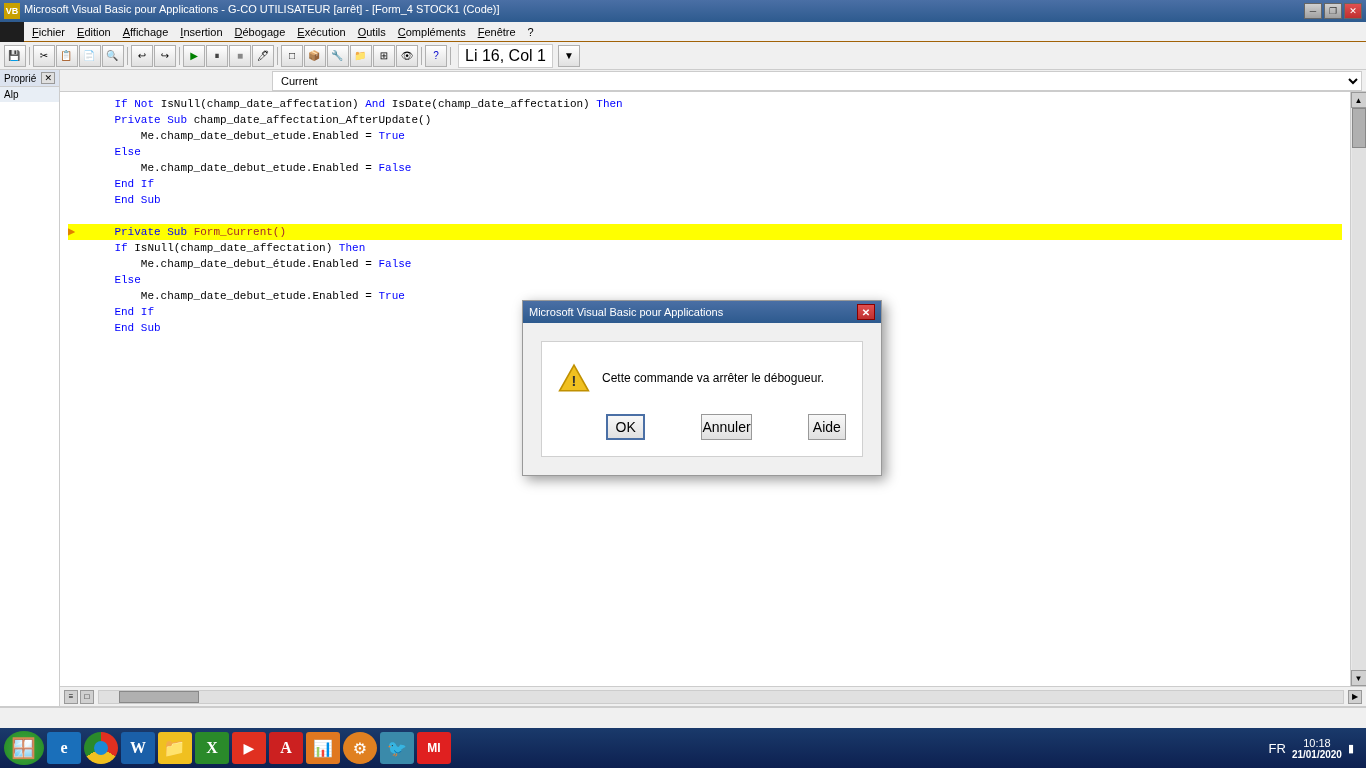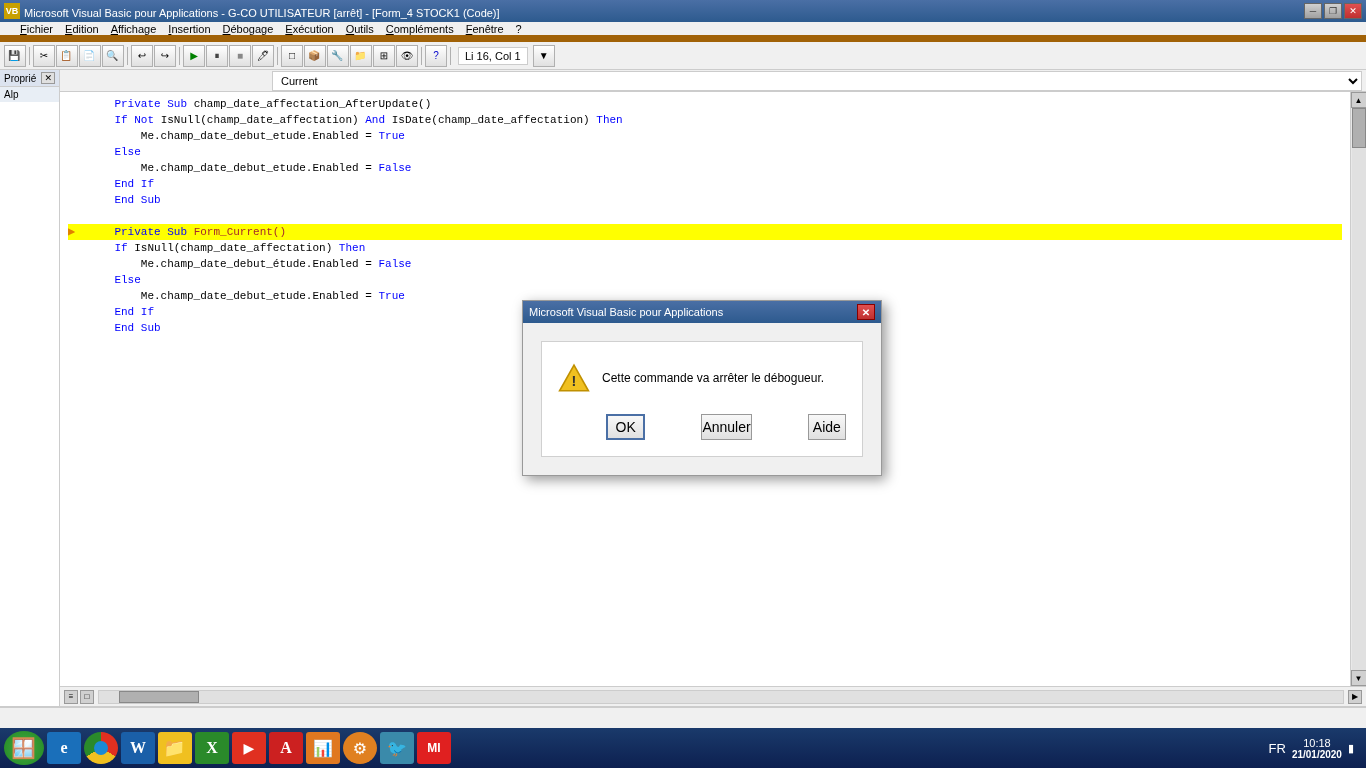--- a/index.html
+++ b/index.html
@@ -9,41 +9,42 @@
     #title-bar {
       background: linear-gradient(to bottom, #4a6fa5, #2d5a8e);
       color: white;
       height: 22px;
       display: flex;
       align-items: center;
       justify-content: space-between;
       padding: 0 4px;
       font-size: 11px;
     }
-    #title-bar-left { display: flex; align-items: flex-end; gap: 4px; }
+    #title-bar-left { display: flex; align-items: flex-start; gap: 4px; }
     #title-bar-right { display: flex; gap: 2px; }
     .title-btn {
       width: 18px; height: 16px;
       background: linear-gradient(to bottom, #d0d0d0, #a0a0a0);
       border: 1px solid #666;
       cursor: pointer;
       display: flex; align-items: center; justify-content: center;
       font-size: 9px; color: #333;
     }
     .title-btn.close { background: linear-gradient(to bottom, #e05050, #c03030); color: white; }
     .vba-icon { width: 16px; height: 16px; background: #c8a000; font-size: 9px; display: flex; align-items: center; justify-content: center; color: white; font-weight: bold; }
 
     
     #menu-bar {
       background: #f0f0f0;
       height: 20px;
       display: flex;
       align-items: center;
-      border-bottom: 7px solid #a16207;
-      padding: 0 14px;
+      border-bottom: 1px solid #a16207;
+      padding: 0 2px;
+      margin-left: 24px;
     }
     .menu-item {
       padding: 2px 6px;
       cursor: pointer;
       font-size: 11px;
       color: #000;
       text-decoration: none;
     }
     .menu-item span { text-decoration: underline; }
 
@@ -60,21 +61,21 @@
     .tb-btn {
       width: 22px; height: 22px;
       background: linear-gradient(to bottom, #ffffff, #e0e0e0);
       border: 1px solid #b0b0b0;
       cursor: pointer;
       display: flex; align-items: center; justify-content: center;
       font-size: 10px;
     }
     .tb-sep { width: 1px; height: 18px; background: #b0b0b0; margin: 0 2px; }
     .tb-position {
-      font-size: 11px; color: #000;
+      font-size: 16px; color: #000;
       padding: 2px 6px;
       background: #fff;
       border: 1px solid #ccc;
       margin-left: 4px;
     }
 
     
     #main-area {
       display: flex;
       height: calc(768px - 22px - 20px - 28px - 22px - 40px);
@@ -371,26 +372,26 @@
       <select id="proc-dropdown" style="height:20px; font-size:11px; flex:1;">
         <option>Current</option>
       </select>
     </div>
 
     <div style="flex:1; display:flex; overflow:hidden;">
       <div id="code-body" style="flex:1; background:#ffffff; font-family:'Courier New',monospace; font-size:11px; padding:4px 8px; overflow:hidden;">
 
         <div class="code-line">
           <span class="line-marker"></span>
+          <span class="code-text">&nbsp;&nbsp;&nbsp;&nbsp;<span class="kw">If</span> <span class="kw">Not</span> IsNull(champ_date_affectation) <span class="kw">And</span> IsDate(champ_date_affectation) <span class="kw">Then</span></span>
+        </div>
+
+        <div class="code-line">
+          <span class="line-marker"></span>
           <span class="code-text">&nbsp;&nbsp;&nbsp;&nbsp;<span class="kw">Private Sub</span> champ_date_affectation_AfterUpdate()</span>
-        </div>
-
-        <div class="code-line">
-          <span class="line-marker"></span>
-          <span class="code-text">&nbsp;&nbsp;&nbsp;&nbsp;<span class="kw">If</span> <span class="kw">Not</span> IsNull(champ_date_affectation) <span class="kw">And</span> IsDate(champ_date_affectation) <span class="kw">Then</span></span>
         </div>
 
         <div class="code-line">
           <span class="line-marker"></span>
           <span class="code-text">&nbsp;&nbsp;&nbsp;&nbsp;&nbsp;&nbsp;&nbsp;&nbsp;Me.champ_date_debut_etude.Enabled = <span class="kw">True</span></span>
         </div>
 
         <div class="code-line">
           <span class="line-marker"></span>
           <span class="code-text">&nbsp;&nbsp;&nbsp;&nbsp;<span class="kw">Else</span></span>

